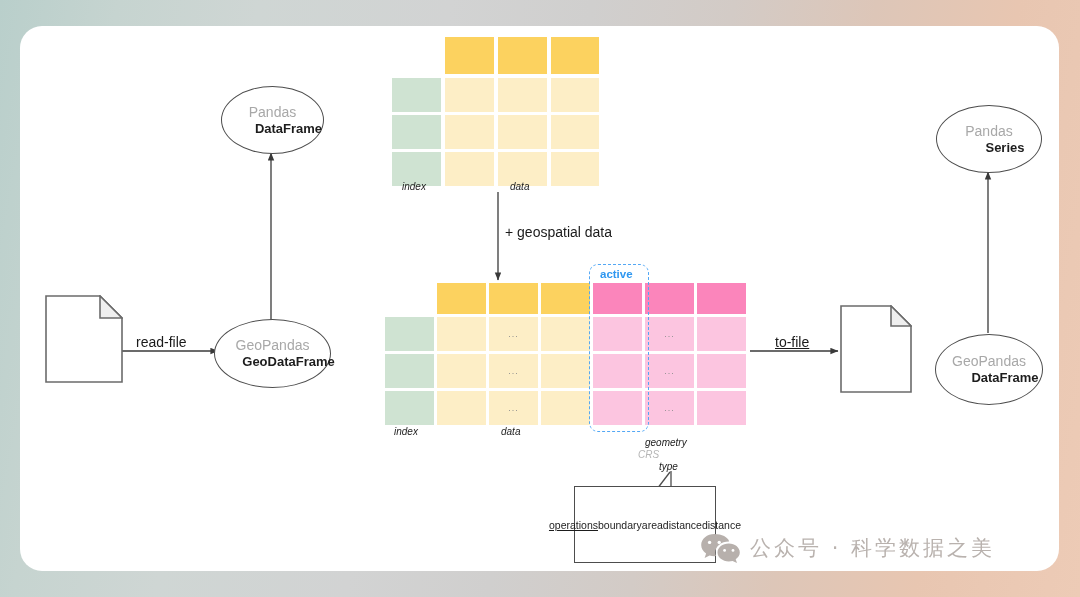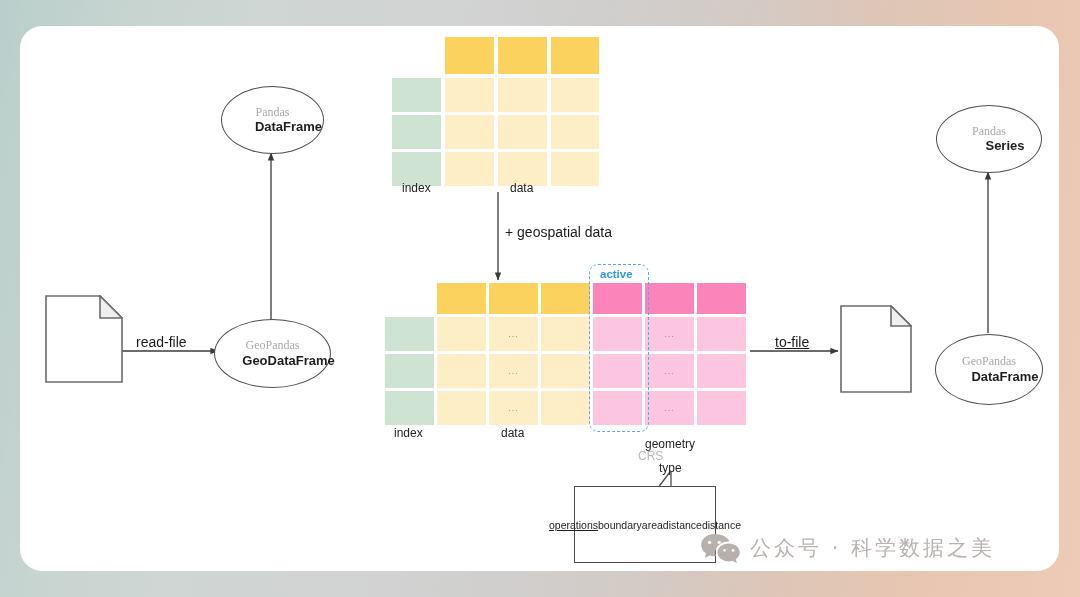--- a/index.html
+++ b/index.html
@@ -53,22 +53,21 @@
     border-radius: 50%;
     background: #ffffff;
     display: flex;
     flex-direction: column;
     align-items: center;
     justify-content: center;
     line-height: 1.22;
   }
   .node .sub {
     color: #a8a8a8;
-    font-size: 12px;
-    font-family: Liberation Serif, serif;
+    font-size: 14px;
   }
   .node .main {
     color: #1d1d1d;
     font-size: 13px;
     font-weight: 700;
     padding-left: 32px;
   }
 
   
   .fileicon { position: absolute; }
@@ -86,23 +85,24 @@
   }
   .hdr-y { background: #fcd25f; }
   .body-y { background: #fdeec6; }
   .idx-g { background: #cfe3d2; }
   .hdr-p { background: #fb85bb; }
   .body-p { background: #fcc5e0; }
 
   
   .lab {
     position: absolute;
-    font-size: 12px;
+    font-size: 10px;
     color: #222222;
     white-space: nowrap;
+    font-style: italic;
   }
   .lab-gray { color: #b5b5b5; }
   .lab-arrow {
     position: absolute;
     font-size: 14px;
     color: #1a1a1a;
     white-space: nowrap;
   }
   .active-box {
     position: absolute;

